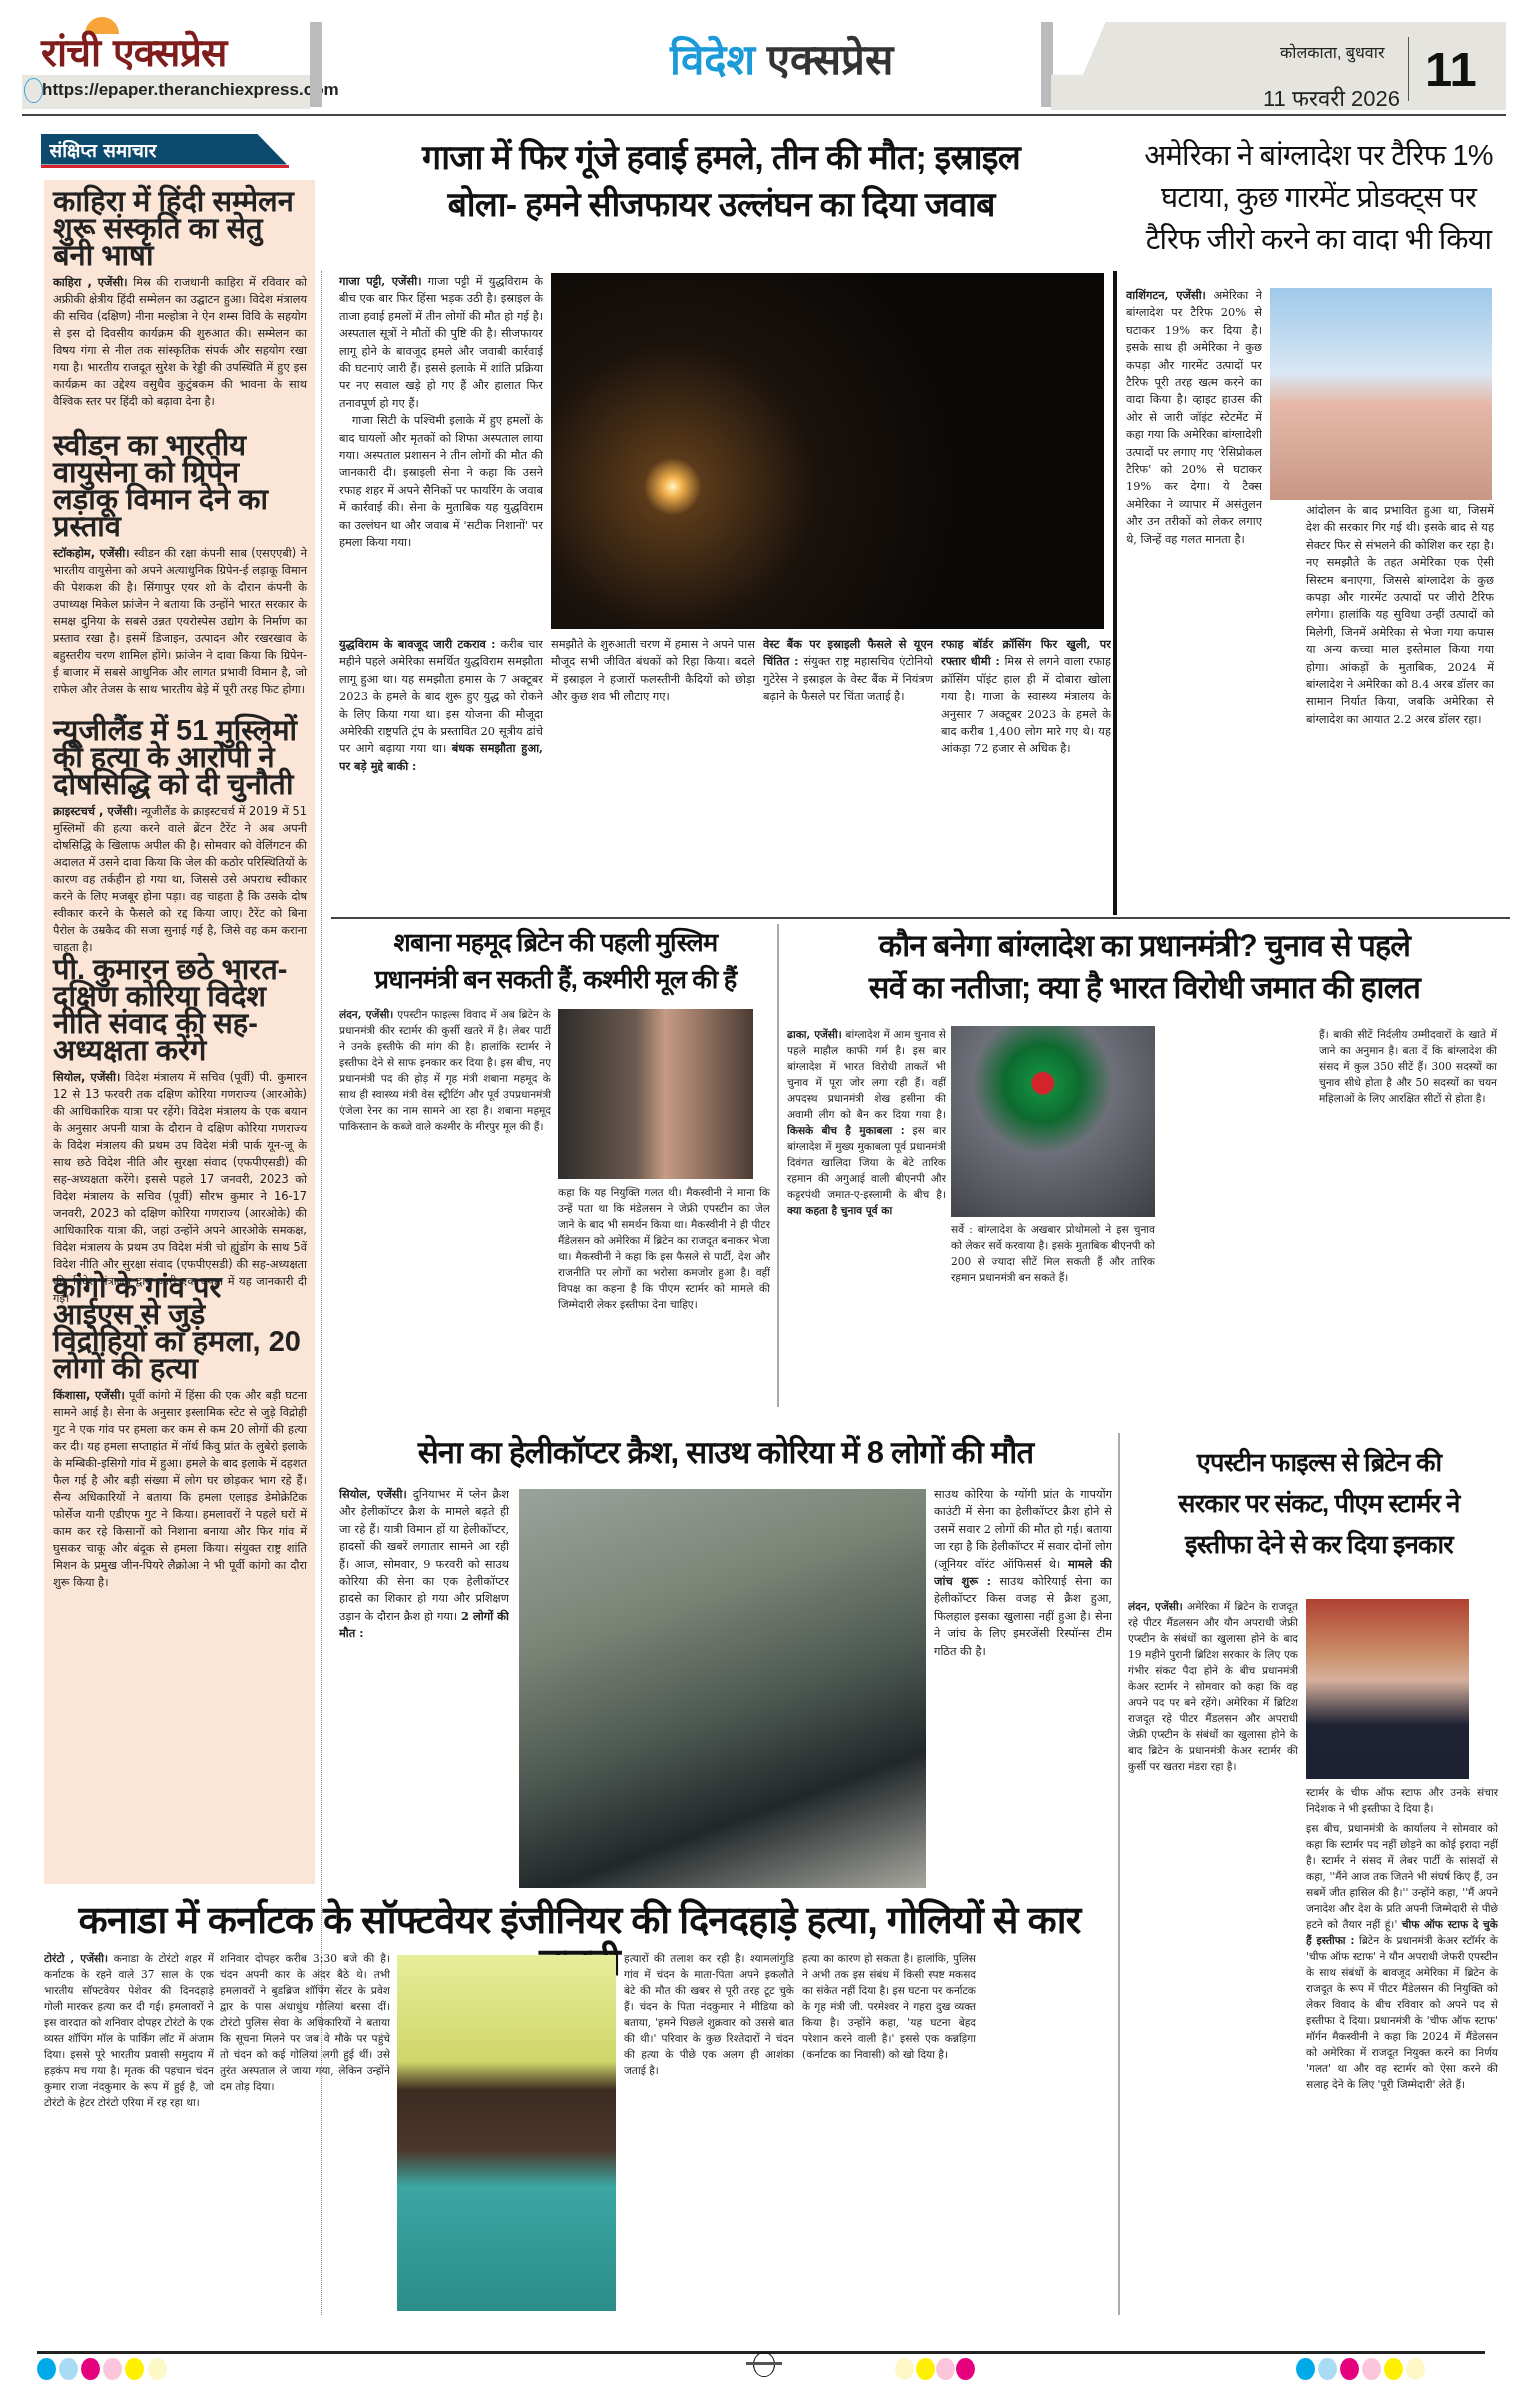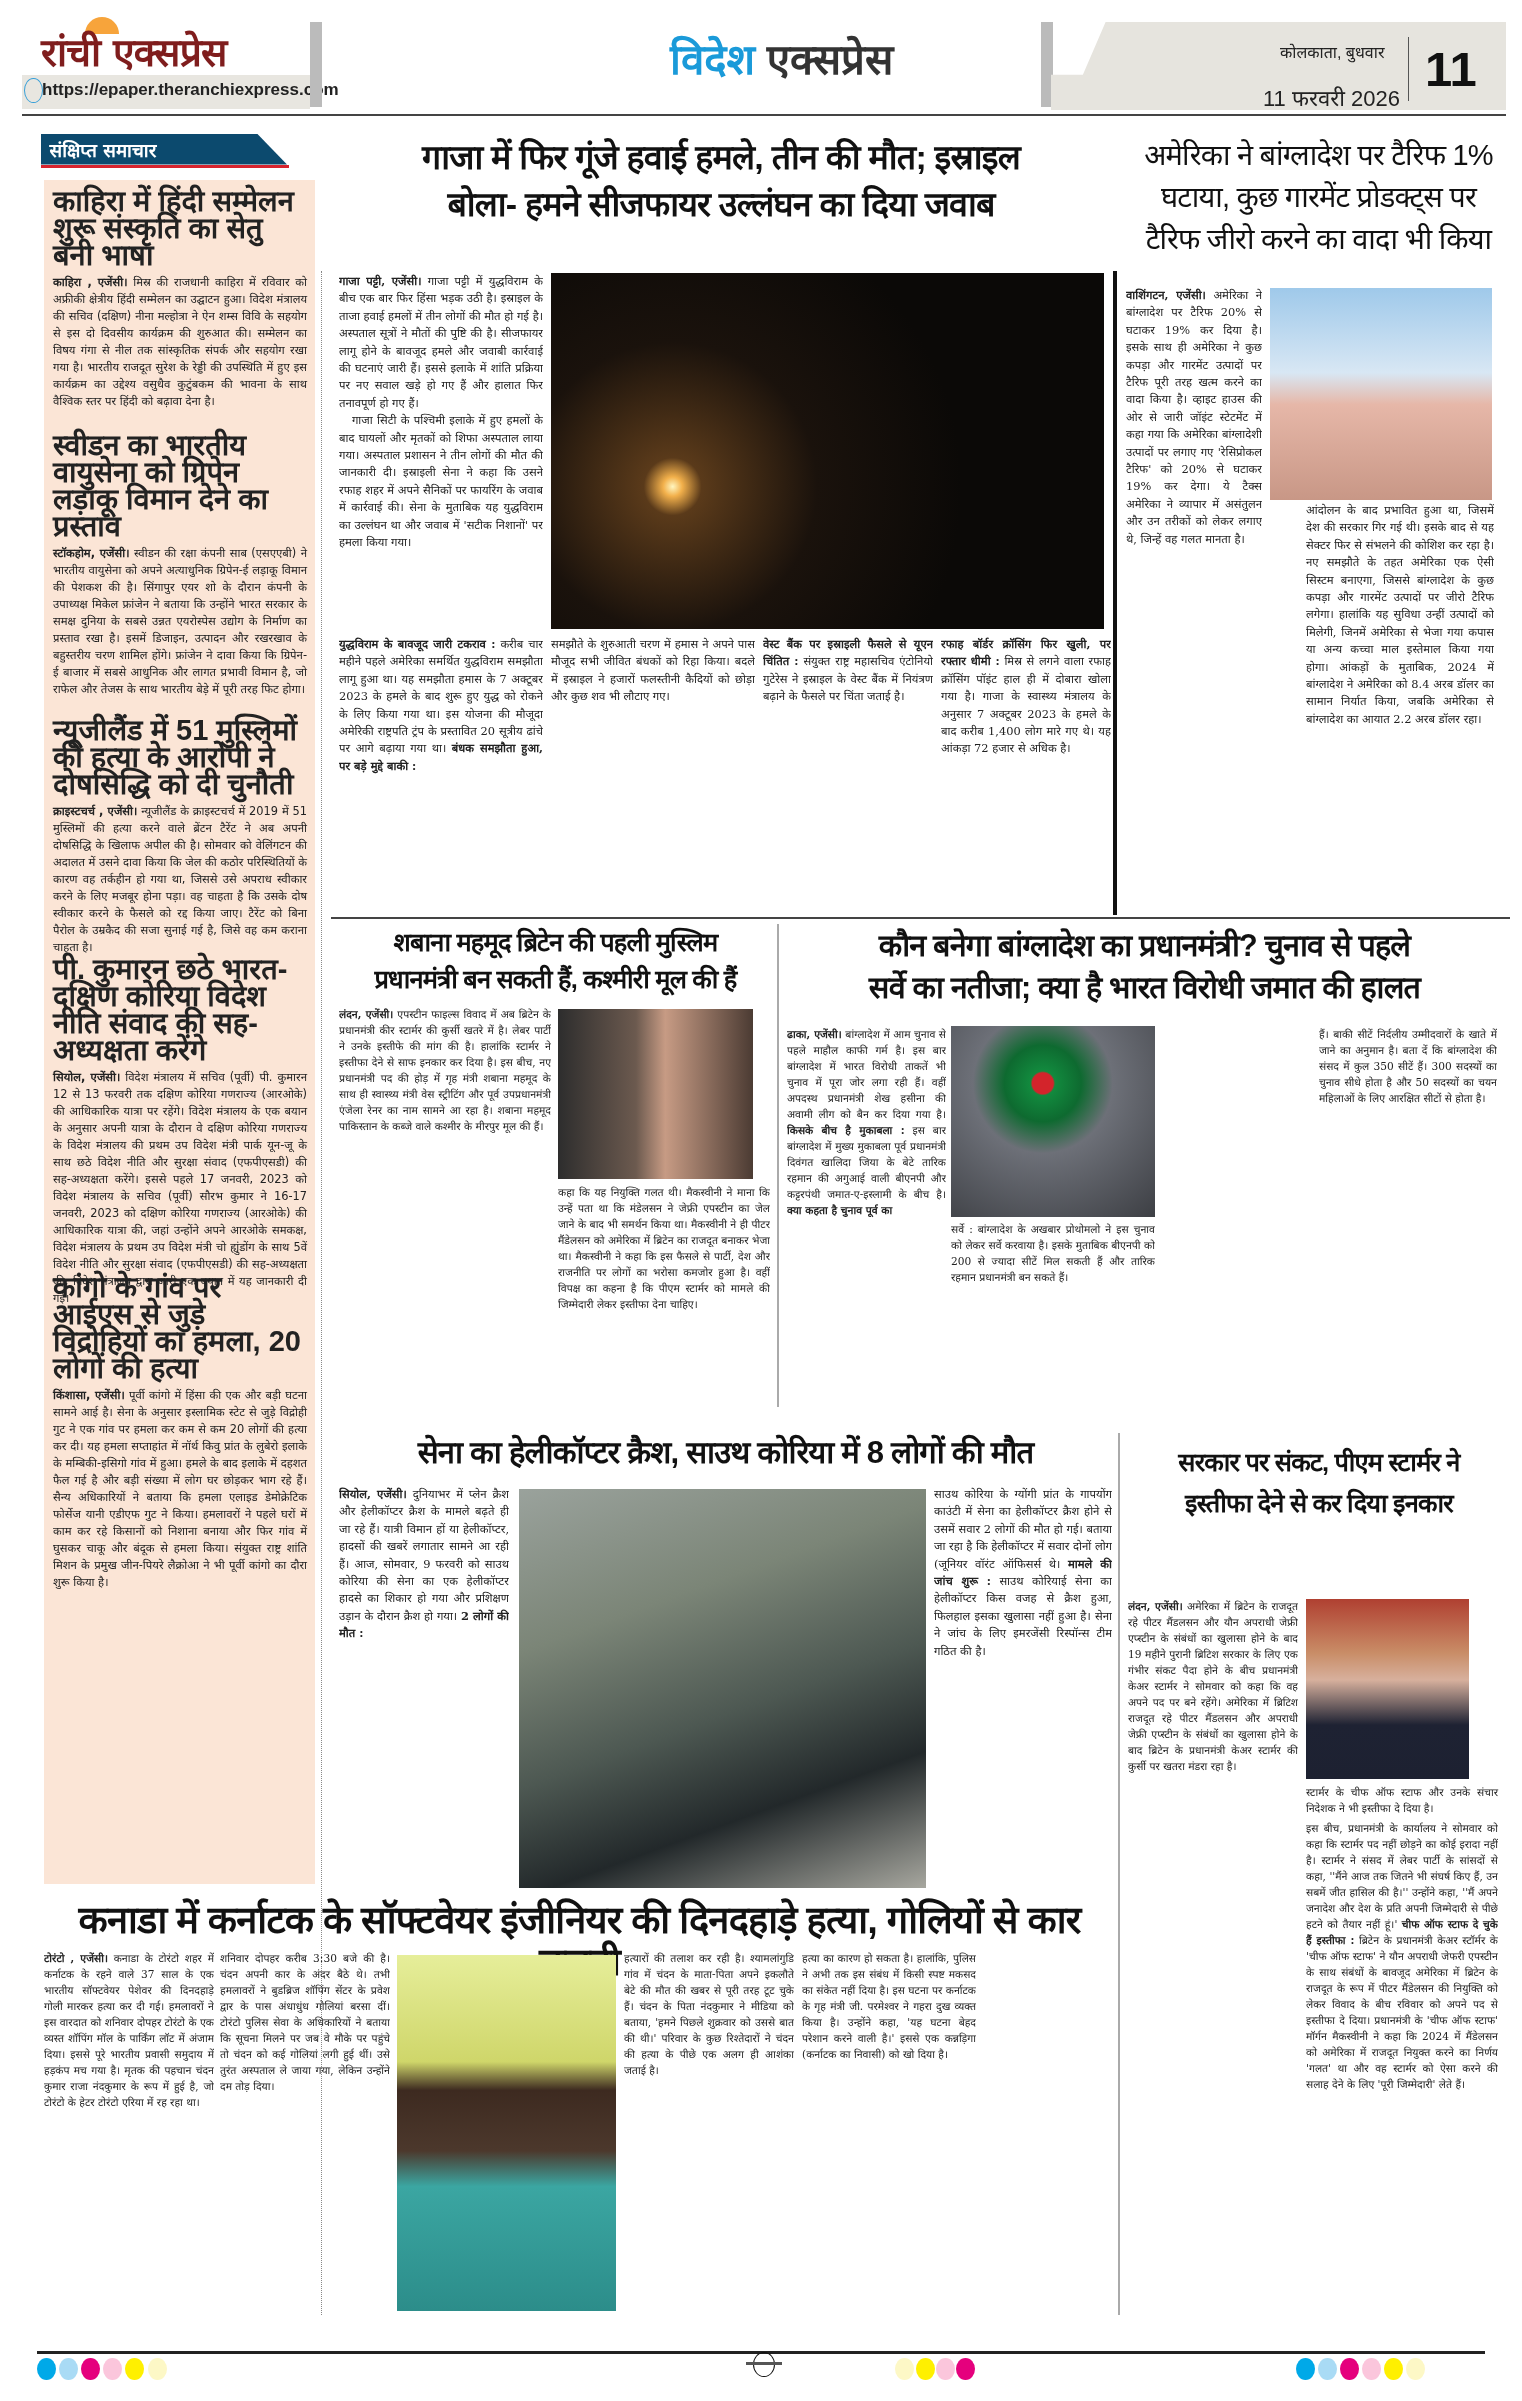--- a/index.html
+++ b/index.html
@@ -123,20 +123,21 @@
 <div class="abs col" style="left:1319px;top:1026px;width:178px;height:382px;overflow:hidden;font-size:10.6px;line-height:16px"><span>हैं। बाकी सीटें निर्दलीय उम्मीदवारों के खाते में जाने का अनुमान है। बता दें कि बांग्लादेश की संसद में कुल 350 सीटें हैं। 300 सदस्यों का चुनाव सीधे होता है और 50 सदस्यों का चयन महिलाओं के लिए आरक्षित सीटों से होता है।</span></div>
 
 <div class="abs headline" style="left:331px;top:1431px;width:789px;font-size:31px;line-height:44px">सेना का हेलीकॉप्टर क्रैश, साउथ कोरिया में 8 लोगों की मौत</div>
 <div class="abs col" style="left:339px;top:1486px;width:170px;height:399px;overflow:hidden"><b>सियोल, एजेंसी।</b> <span>दुनियाभर में प्लेन क्रैश और हेलीकॉप्टर क्रैश के मामले बढ़ते ही जा रहे हैं। यात्री विमान हों या हेलीकॉप्टर, हादसों की खबरें लगातार सामने आ रही हैं। आज, सोमवार, 9 फरवरी को साउथ कोरिया की सेना का एक हेलीकॉप्टर हादसे का शिकार हो गया और प्रशिक्षण उड़ान के दौरान क्रैश हो गया।</span> <b>2 लोगों की मौत :</b></div>
 <div class="abs img" style="left:519px;top:1489px;width:407px;height:399px;background:linear-gradient(160deg,#9aa29c 0,#7b8577 30%,#4d5852 55%,#22282a 75%,#a7a79f 100%)"></div>
 <div class="abs col" style="left:934px;top:1486px;width:178px;height:399px;overflow:hidden"><span>साउथ कोरिया के ग्योंगी प्रांत के गापयोंग काउंटी में सेना का हेलीकॉप्टर क्रैश होने से उसमें सवार 2 लोगों की मौत हो गई। बताया जा रहा है कि हेलीकॉप्टर में सवार दोनों लोग (जूनियर वॉरंट ऑफिसर्स थे।</span> <b>मामले की जांच शुरू :</b> <span>साउथ कोरियाई सेना का हेलीकॉप्टर किस वजह से क्रैश हुआ, फिलहाल इसका खुलासा नहीं हुआ है। सेना ने जांच के लिए इमरजेंसी रिस्पॉन्स टीम गठित की है।</span></div>
 
 <div class="abs" style="left:1118px;top:1433px;width:1.7px;height:882px;background:#aaa"></div>
 
 <div class="abs headline" style="left:1124px;top:1442px;width:390px;font-size:25.4px;line-height:41px">
+  <div>एपस्टीन फाइल्स से ब्रिटेन की</div>
   <div>सरकार पर संकट, पीएम स्टार्मर ने</div>
   <div>इस्तीफा देने से कर दिया इनकार</div>
 </div>
 <div class="abs col" style="left:1128px;top:1598px;width:170px;height:712px;overflow:hidden;font-size:10.6px;line-height:16px"><b>लंदन, एजेंसी।</b> <span>अमेरिका में ब्रिटेन के राजदूत रहे पीटर मैंडलसन और यौन अपराधी जेफ्री एप्स्टीन के संबंधों का खुलासा होने के बाद 19 महीने पुरानी ब्रिटिश सरकार के लिए एक गंभीर संकट पैदा होने के बीच प्रधानमंत्री केअर स्टार्मर ने सोमवार को कहा कि वह अपने पद पर बने रहेंगे। अमेरिका में ब्रिटिश राजदूत रहे पीटर मैंडलसन और अपराधी जेफ्री एप्स्टीन के संबंधों का खुलासा होने के बाद ब्रिटेन के प्रधानमंत्री केअर स्टार्मर की कुर्सी पर खतरा मंडरा रहा है।</span></div>
 <div class="abs img" style="left:1306px;top:1599px;width:163px;height:180px;background:linear-gradient(180deg,#b04031 0,#c98d67 30%,#d7b09d 45%,#1e2233 70%,#1d2131 100%)"></div>
 <div class="abs cap" style="left:1306px;top:1784px;width:192px;font-size:10.6px;line-height:16px">स्टार्मर के चीफ ऑफ स्टाफ और उनके संचार निदेशक ने भी इस्तीफा दे दिया है।</div>
 <div class="abs col" style="left:1306px;top:1820px;width:192px;height:492px;overflow:hidden;font-size:10.6px;line-height:16px"><span>इस बीच, प्रधानमंत्री के कार्यालय ने सोमवार को कहा कि स्टार्मर पद नहीं छोड़ने का कोई इरादा नहीं है। स्टार्मर ने संसद में लेबर पार्टी के सांसदों से कहा, ''मैंने आज तक जितने भी संघर्ष किए हैं, उन सबमें जीत हासिल की है।'' उन्होंने कहा, ''मैं अपने जनादेश और देश के प्रति अपनी जिम्मेदारी से पीछे हटने को तैयार नहीं हूं।'</span> <b>चीफ ऑफ स्टाफ दे चुके हैं इस्तीफा :</b> <span>ब्रिटेन के प्रधानमंत्री केअर स्टॉर्मर के 'चीफ ऑफ स्टाफ' ने यौन अपराधी जेफरी एपस्टीन के साथ संबंधों के बावजूद अमेरिका में ब्रिटेन के राजदूत के रूप में पीटर मैंडेलसन की नियुक्ति को लेकर विवाद के बीच रविवार को अपने पद से इस्तीफा दे दिया। प्रधानमंत्री के 'चीफ ऑफ स्टाफ' मॉर्गन मैकस्वीनी ने कहा कि 2024 में मैंडेलसन को अमेरिका में राजदूत नियुक्त करने का निर्णय 'गलत' था और वह स्टार्मर को ऐसा करने की सलाह देने के लिए 'पूरी जिम्मेदारी' लेते हैं।</span></div>
 
 <div class="abs headline" style="left:41px;top:1899px;width:1077px;font-size:38px;line-height:42px">कनाडा में कर्नाटक के सॉफ्टवेयर इंजीनियर की दिनदहाड़े हत्या, गोलियों से कार छलनी</div>
 <div class="abs col" style="left:44px;top:1950px;width:170px;height:365px;overflow:hidden;font-size:10.6px;line-height:16px"><b>टोरंटो , एजेंसी।</b> <span>कनाडा के टोरंटो शहर में कर्नाटक के रहने वाले 37 साल के एक भारतीय सॉफ्टवेयर पेशेवर की दिनदहाड़े गोली मारकर हत्या कर दी गई। हमलावरों ने इस वारदात को शनिवार दोपहर टोरंटो के एक व्यस्त शॉपिंग मॉल के पार्किंग लॉट में अंजाम दिया। इससे पूरे भारतीय प्रवासी समुदाय में हड़कंप मच गया है। मृतक की पहचान चंदन कुमार राजा नंदकुमार के रूप में हुई है, जो टोरंटो के हेटर टोरंटो एरिया में रह रहा था।</span></div>

